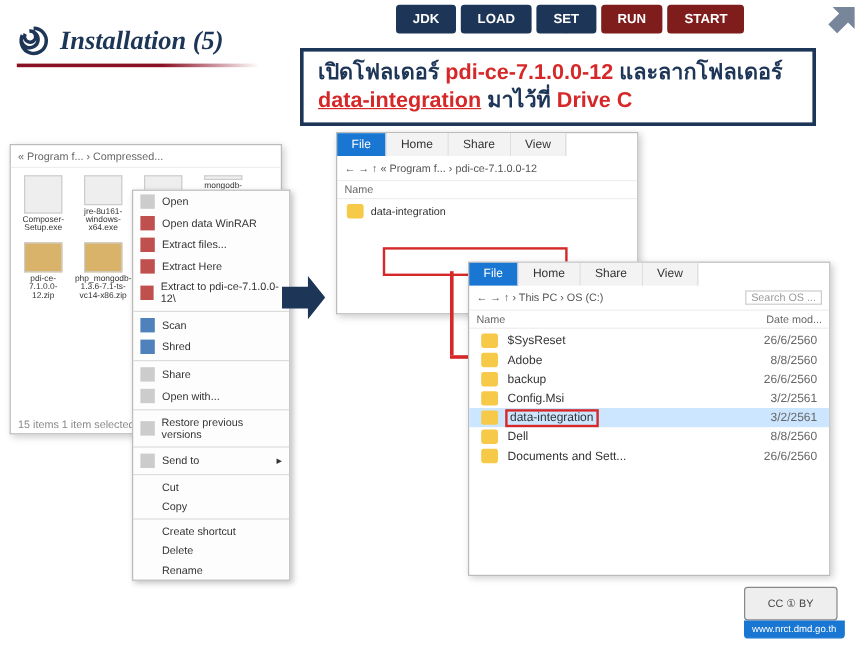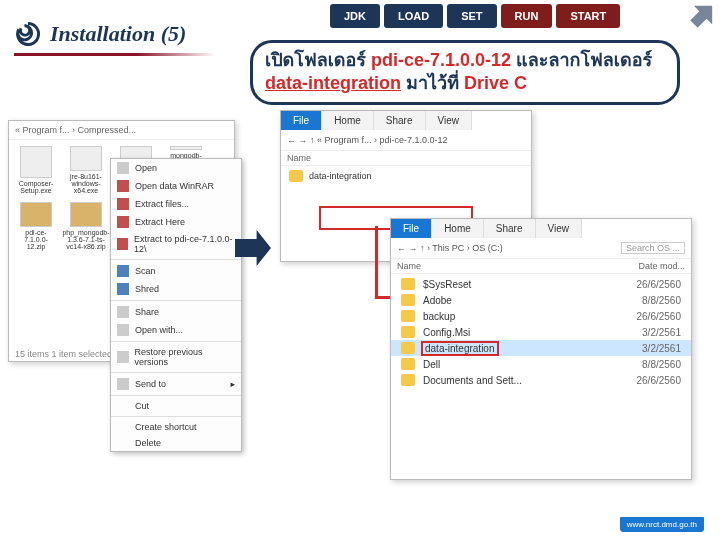--- a/index.html
+++ b/index.html
@@ -5,21 +5,21 @@
 html,body{margin:0;padding:0;width:720px;height:540px;font-family:Arial,sans-serif;background:#fff;overflow:hidden}
 .nav-pills{position:absolute;top:4px;left:330px;display:flex;gap:4px}
 .pill{color:#fff;font:bold 11px Arial;padding:6px 14px;border-radius:3px}
 .pill.dark{background:#1d3557}.pill.red{background:#7f1d1d}
 .pill.set::after{content:"";position:absolute;left:50%;bottom:-8px;margin-left:-8px;border:8px solid transparent;border-top-color:#1d3557}
 .pill.set{position:relative}
 .title-wrap{position:absolute;top:20px;left:14px;display:flex;align-items:center;gap:8px;padding-bottom:6px}
 .title-wrap::after{content:"";position:absolute;left:0;right:-30px;bottom:-2px;height:3px;background:linear-gradient(to right,#8a1024 60%,transparent)}
 .swirl{width:28px;height:28px}
 .title{font:bold italic 22px Georgia,serif;color:#1d3557}
-.instruction{position:absolute;top:40px;left:250px;width:400px;border:3px solid #1d3557;border-radius:22px;padding:6px 12px;font:bold 18px Arial;color:#1d3557;line-height:1.3}
+.instruction{position:absolute;top:40px;left:250px;width:400px;border:3px solid #1d3557;border-radius:0;padding:6px 12px;font:bold 18px Arial;color:#1d3557;line-height:1.3}
 .instruction .hl{color:#d62828}
 .arrow{position:absolute;top:230px;left:235px;width:36px;height:36px;background:#1d3557;clip-path:polygon(0 25%,60% 25%,60% 0,100% 50%,60% 100%,60% 75%,0 75%)}
 .win{position:absolute;background:#fff;border:1px solid #bbb;box-shadow:2px 2px 6px rgba(0,0,0,.2);font:9px Arial;color:#333}
 .w1{top:120px;left:8px;width:225px;height:240px}
 .ribbon{height:36px;background:#f3f3f3;border-bottom:1px solid #ddd;display:flex;align-items:center;padding:0 6px;gap:6px}
 .ribbon .sq{width:22px;height:22px;background:#fff;border:1px solid #ccc}
 .addr{height:18px;display:flex;align-items:center;padding:0 6px;border-bottom:1px solid #eee;color:#666}
 .icons{padding:6px;display:flex;flex-wrap:wrap;gap:8px}
 .ic{width:42px;height:48px;display:flex;flex-direction:column;align-items:center;gap:2px}
 .ic .b{width:30px;height:30px;background:#eee;border:1px solid #ccc}
@@ -156,28 +156,36 @@
  <div class="row">
       <div class="ico"></div>
       <span>Send to</span>
       <span style="margin-left:auto">▸</span>
     </div>
  <div class="sep"></div>
  <div class="row">
       <span style="width:12px"></span>
       <span>Cut</span>
     </div>
+ <div class="row">
+      <span style="width:12px"></span>
+      <span>Copy</span>
+    </div>
  <div class="sep"></div>
  <div class="row">
       <span style="width:12px"></span>
       <span>Create shortcut</span>
     </div>
  <div class="row">
       <span style="width:12px"></span>
       <span>Delete</span>
+    </div>
+ <div class="row">
+      <span style="width:12px"></span>
+      <span>Rename</span>
     </div>
 </div>
 
 <div class="arrow"></div>
 
 <div class="win w2">
  <div class="tabbar">
   <div class="tab active">File</div>
   <div class="tab">Home</div>
   <div class="tab">Share</div>
@@ -243,14 +251,15 @@
       </div>
   <div class="frow">
         <div class="fico"></div>
         <span>Documents and Sett...</span>
         <span class="d">26/6/2560</span>
       </div>
  </div>
 </div>
 
 <div class="badge" style="flex-direction:column;align-items:stretch">
+ <div class="cc">CC ① BY</div>
  <div class="ccurl">www.nrct.dmd.go.th</div>
 </div>
 
 </body></html>

